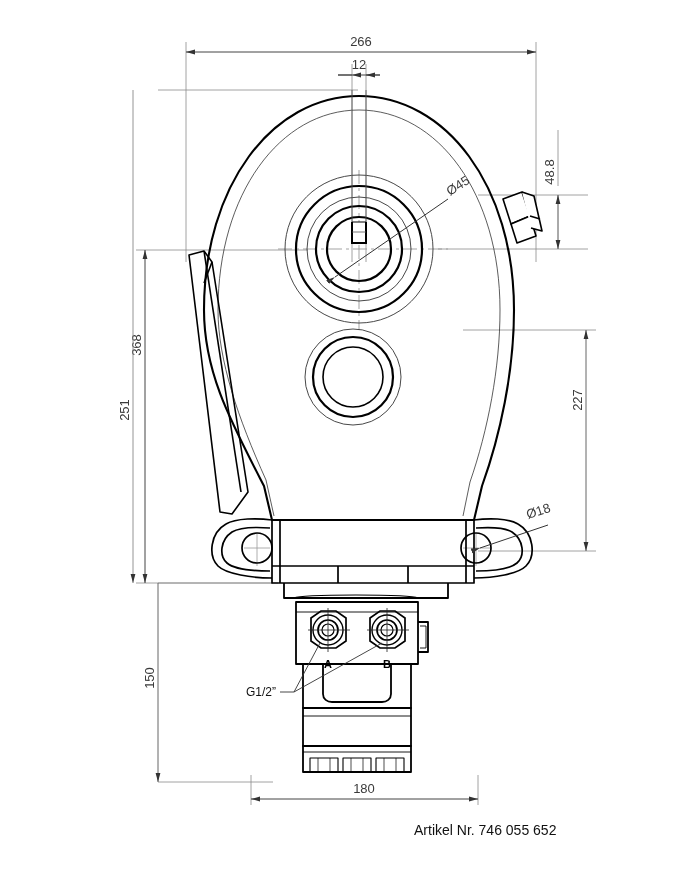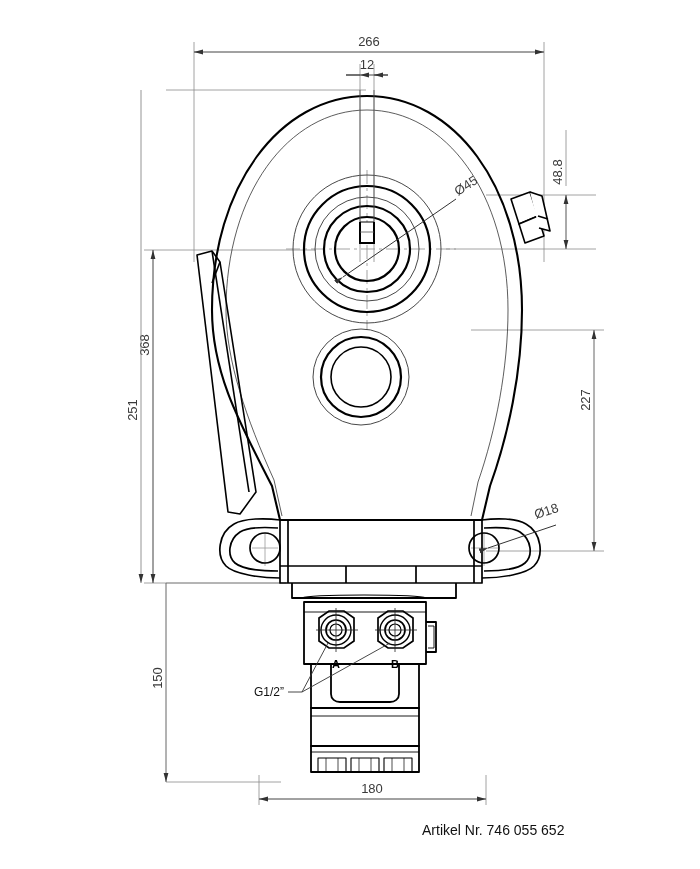--- a/index.html
+++ b/index.html
@@ -3,21 +3,21 @@
 <meta charset="utf-8">
 <title>Technical Drawing</title>
 <style>
   html,body{margin:0;padding:0;background:#ffffff;}
   body{
     width:700px;height:869px;
     font-family:"Liberation Sans", sans-serif;
     overflow:hidden;
     position:relative;
   }
-  #stage{position:absolute;left:16px;top:0;width:568px;height:869px;}
+  #stage{position:absolute;left:8px;top:0;width:568px;height:869px;}
   svg{display:block;}
   .sheet-text{
     font-family:"Liberation Sans", sans-serif;
     font-size:14px;
     fill:#111111;
   }
   .dim-text{
     font-family:"Liberation Sans", sans-serif;
     font-size:13px;
     fill:#3a3a3a;

